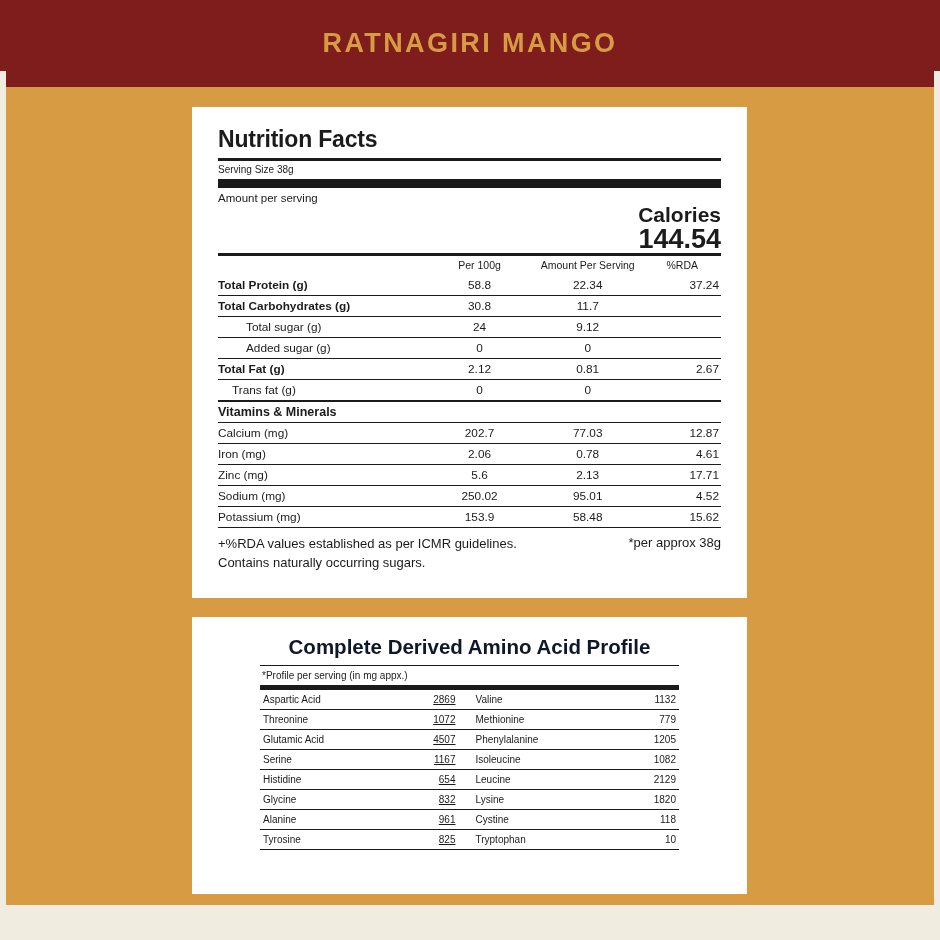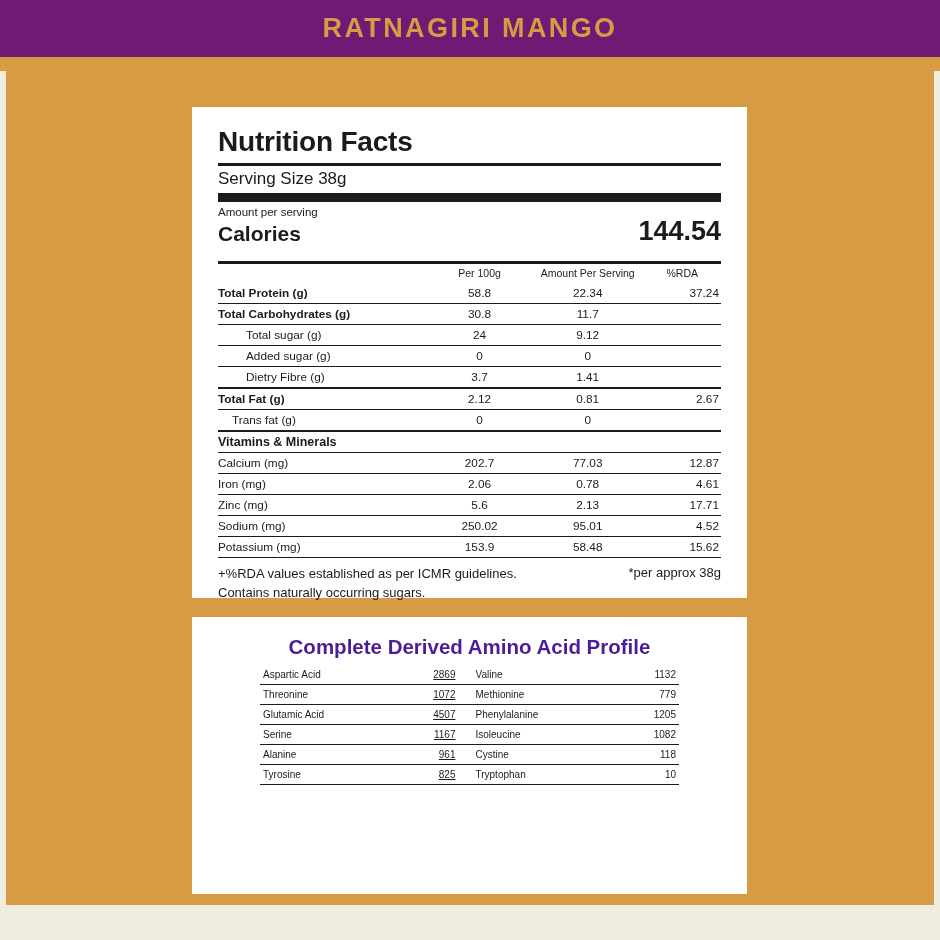--- a/index.html
+++ b/index.html
@@ -17,22 +17,22 @@
     position: relative;
     width: 940px;
     height: 940px;
     background: #d79b43;
     box-sizing: border-box;
   }
   .header-band {
     position: absolute;
     top: 0; left: 0;
     width: 940px;
-    height: 57px;
-    background: #701a75;
+    height: 87px;
+    background: #7f1d1d;
     display: flex;
     align-items: center;
     justify-content: center;
   }
   .header-title {
     font-size: 27px;
     font-weight: bold;
     letter-spacing: 2.4px;
     color: #d79b43;
     text-transform: uppercase;
@@ -62,44 +62,45 @@
     position: absolute;
     left: 192px;
     top: 107px;
     width: 555px;
     height: 491px;
     background: #ffffff;
     box-sizing: border-box;
     padding: 16px 26px 10px 26px;
   }
   .nf-title {
-    font-size: 28px;
+    font-size: 23px;
     font-weight: bold;
     color: #1b1b1b;
     margin: 3px 0 5px 0;
     letter-spacing: -0.2px;
   }
   .rule-med { border-bottom: 3px solid #1b1b1b; }
   .rule-thick { border-bottom: 9px solid #1b1b1b; }
 
   .serving {
-    font-size: 17px;
+    font-size: 10px;
     color: #1b1b1b;
     padding: 3px 0 4px 0;
   }
   .amount-line {
     font-size: 11.5px;
     color: #1b1b1b;
     padding-top: 4px;
   }
   .cal-row {
     display: flex;
     align-items: flex-end;
     justify-content: space-between;
-    padding-bottom: 16px;
+    padding-bottom: 0;
+    flex-direction: column;
   }
   .cal-label {
     font-size: 21px;
     font-weight: bold;
     color: #1b1b1b;
     line-height: 1.05;
   }
   .cal-value {
     font-size: 27px;
     font-weight: bold;
@@ -157,21 +158,21 @@
     width: 555px;
     height: 277px;
     background: #ffffff;
     box-sizing: border-box;
     padding: 14px 26px 10px 26px;
   }
   .aa-title {
     text-align: center;
     font-size: 20.5px;
     font-weight: bold;
-    color: #4c1d95;
+    color: #0f172a;
     margin: 4px 0 6px 0;
   }
   .aa-sub-wrap {
     padding: 0 42px;
   }
   .aa-sub {
     font-size: 10px;
     color: #1b1b1b;
     padding: 4px 0 4px 2px;
     border-top: 1.5px solid #1b1b1b;
@@ -244,26 +245,20 @@
           <td class="col-100">24</td>
           <td class="col-serv">9.12</td>
           <td class="col-rda"></td>
         </tr>
         <tr class="row-line">
           <td class="col-name ind2">Added sugar (g)</td>
           <td class="col-100">0</td>
           <td class="col-serv">0</td>
           <td class="col-rda"></td>
         </tr>
-        <tr class="row-line-bold">
-          <td class="col-name ind2">Dietry Fibre (g)</td>
-          <td class="col-100">3.7</td>
-          <td class="col-serv">1.41</td>
-          <td class="col-rda"></td>
-        </tr>
         <tr class="row-line">
           <td class="col-name nm-bold">Total Fat (g)</td>
           <td class="col-100">2.12</td>
           <td class="col-serv">0.81</td>
           <td class="col-rda">2.67</td>
         </tr>
         <tr class="row-line-bold">
           <td class="col-name ind1">Trans fat (g)</td>
           <td class="col-100">0</td>
           <td class="col-serv">0</td>
@@ -311,20 +306,23 @@
       <div class="fn-left">
         <div>+%RDA values established as per ICMR guidelines.</div>
         <div>Contains naturally occurring sugars.</div>
       </div>
       <div class="fn-right">*per approx 38g</div>
     </div>
   </div>
 
   <div class="aa-card">
     <div class="aa-title">Complete Derived Amino Acid Profile</div>
+    <div class="aa-sub-wrap">
+      <div class="aa-sub">*Profile per serving (in mg appx.)</div>
+    </div>
     <table class="aa">
       <tbody>
         <tr>
           <td class="aa-n1">Aspartic Acid</td>
           <td class="aa-v1">2869</td>
           <td class="aa-n2">Valine</td>
           <td class="aa-v2">1132</td>
         </tr>
         <tr>
           <td class="aa-n1">Threonine</td>
@@ -338,20 +336,32 @@
           <td class="aa-n2">Phenylalanine</td>
           <td class="aa-v2">1205</td>
         </tr>
         <tr>
           <td class="aa-n1">Serine</td>
           <td class="aa-v1">1167</td>
           <td class="aa-n2">Isoleucine</td>
           <td class="aa-v2">1082</td>
         </tr>
         <tr>
+          <td class="aa-n1">Histidine</td>
+          <td class="aa-v1">654</td>
+          <td class="aa-n2">Leucine</td>
+          <td class="aa-v2">2129</td>
+        </tr>
+        <tr>
+          <td class="aa-n1">Glycine</td>
+          <td class="aa-v1">832</td>
+          <td class="aa-n2">Lysine</td>
+          <td class="aa-v2">1820</td>
+        </tr>
+        <tr>
           <td class="aa-n1">Alanine</td>
           <td class="aa-v1">961</td>
           <td class="aa-n2">Cystine</td>
           <td class="aa-v2">118</td>
         </tr>
         <tr>
           <td class="aa-n1">Tyrosine</td>
           <td class="aa-v1">825</td>
           <td class="aa-n2">Tryptophan</td>
           <td class="aa-v2">10</td>

